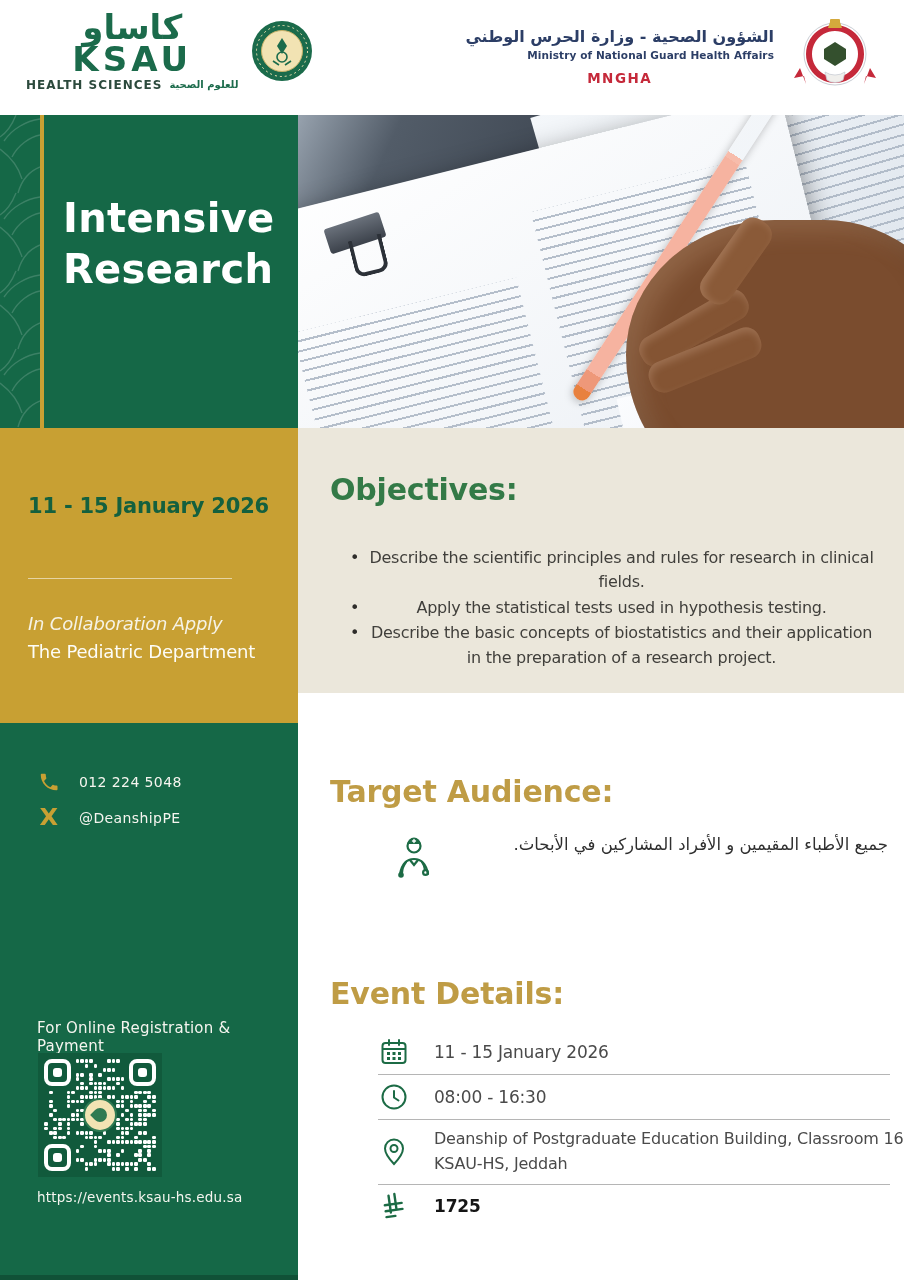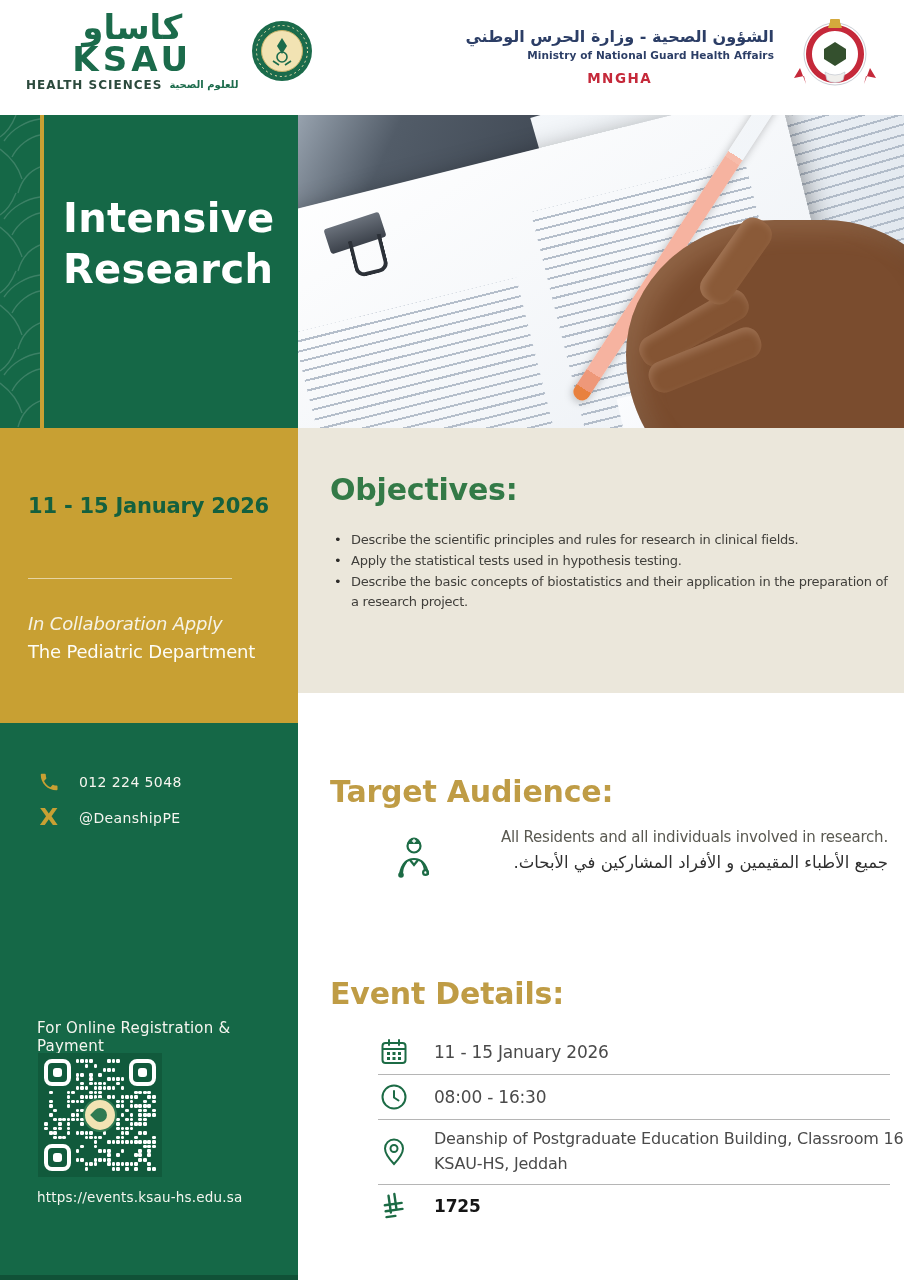--- a/index.html
+++ b/index.html
@@ -74,21 +74,21 @@
   .hand{position:absolute;right:-52px;bottom:-92px;width:330px;height:300px;background:#7a4c2e;border-radius:45% 40% 30% 55%;
     box-shadow:inset 12px 10px 24px rgba(255,220,190,.18), inset -14px -16px 30px rgba(0,0,0,.28);}
   .finger{position:absolute;background:#845433;border-radius:14px;box-shadow:inset 0 4px 8px rgba(255,225,200,.22);}
   .f1{right:168px;bottom:118px;width:104px;height:30px;transform:rotate(-38deg);}
   .f2{right:150px;bottom:84px;width:120px;height:32px;transform:rotate(-30deg);}
   .f3{right:140px;bottom:52px;width:118px;height:32px;transform:rotate(-22deg);}
   .thumb{right:120px;bottom:150px;width:96px;height:34px;transform:rotate(-55deg);background:#8a5a38;}
   .beige{position:absolute;left:298px;top:428px;width:606px;height:265px;background:#ebe7db;}
   .sec-heading{font-weight:bold;letter-spacing:-.2px;font-size:30px;}
   .obj-heading{position:absolute;left:32px;top:44px;color:#337a47;}
-  .obj-list{position:absolute;left:34px;top:102px;right:12px;margin:0;padding:0;list-style:none;color:#403f3b;font-size:13px;line-height:1.53;letter-spacing:-.25px;}
+  .obj-list{position:absolute;left:34px;top:102px;right:12px;margin:16px;padding:0;list-style:none;color:#403f3b;font-size:16px;line-height:1.53;letter-spacing:-.25px;text-align:center;}
   .obj-list li{position:relative;padding-left:19px;margin-bottom:1px;}
   .obj-list li:before{content:"•";position:absolute;left:2px;top:0;color:#2e2d2a;}
   .ta-heading{position:absolute;left:330px;top:774px;color:#bf9c45;}
   .ta-icon{position:absolute;left:390px;top:834px;}
   .ta-text{position:absolute;left:430px;right:16px;top:828px;text-align:right;}
   .ta-en{color:#5a5951;font-size:15px;letter-spacing:-.2px;}
   .ta-ar{color:#2f2f2f;font-size:16.5px;margin-top:7px;direction:rtl;}
   .ed-heading{position:absolute;left:330px;top:976px;color:#bf9c45;}
   .details{position:absolute;left:378px;top:1030px;width:512px;}
   .d-row{display:flex;align-items:center;gap:24px;padding:7px 0;color:#4a4a4a;font-size:17px;letter-spacing:-.2px;}
@@ -459,21 +459,20 @@
       <path d="M24 5.5 v3 M22.5 7 h3" stroke="#fff" stroke-width="1.4"></path>
       <path d="M10 40 c2 -11 7.5 -15 14 -15 s12 4 14 15"></path>
       <path d="M20 26 l4 5 4 -5"></path>
       <path d="M16 28 c-3 4 -4 8 -4 11"></path>
       <circle cx="11" cy="41" r="2.8" fill="#1c6b45" stroke="none"></circle>
       <path d="M32 28 c2 3 3 6 3 8"></path>
       <circle cx="35.5" cy="38.5" r="2.4"></circle>
     </svg>
   </div>
   <div class="ta-text">
-    <div class="ta-en">All Residents and all individuals involved in research.</div>
     <div class="ta-ar">جميع الأطباء المقيمين و الأفراد المشاركين في الأبحاث.</div>
   </div>
 
   <div class="sec-heading ed-heading">Event Details:</div>
   <div class="details">
     <div class="d-row bordered">
       <span class="d-icon">
         <svg width="30" height="30" viewBox="0 0 30 30" fill="none" stroke="#1c6b45" stroke-width="2">
           <rect x="3.5" y="6" width="23" height="20" rx="3"></rect>
           <path d="M3.5 12 h23"></path>

